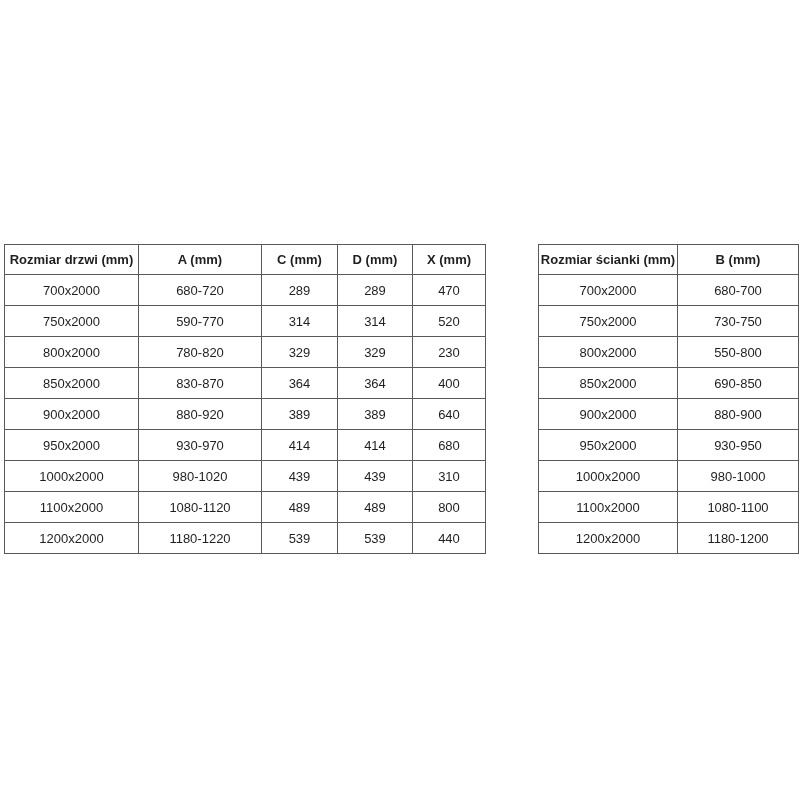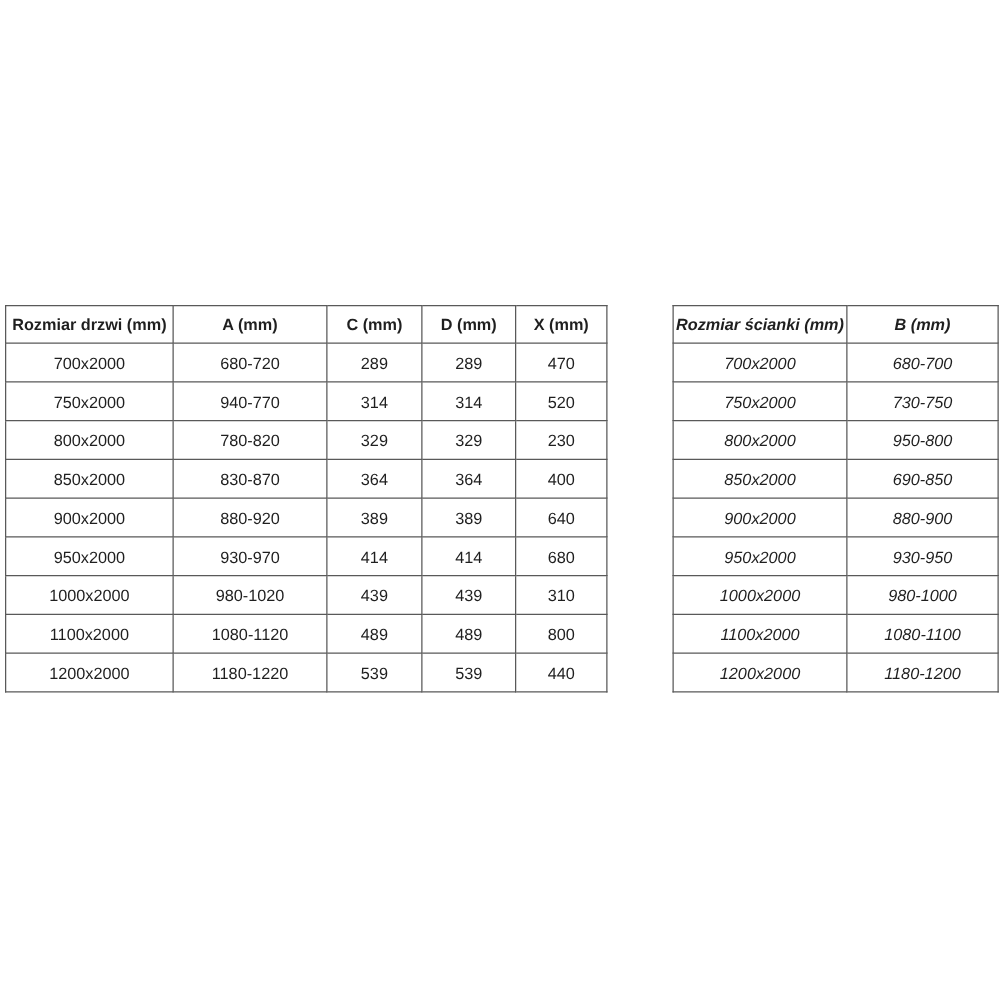--- a/index.html
+++ b/index.html
@@ -41,21 +41,20 @@
   }
   #doors-table {
     left: 4px;
     top: 244px;
     width: 481px;
   }
   #wall-table {
     left: 538px;
     top: 244px;
     width: 260px;
-    font-style: italic;
   }
 </style>
 </head>
 <body>
 
 <table id="doors-table" class="spec-table">
   <colgroup>
     <col style="width:134px">
     <col style="width:123px">
     <col style="width:76px">
@@ -74,21 +73,21 @@
     <tbody>
       <tr>
         <td>700x2000</td>
         <td>680-720</td>
         <td>289</td>
         <td>289</td>
         <td>470</td>
       </tr>
       <tr>
         <td>750x2000</td>
-        <td>940-770</td>
+        <td>590-770</td>
         <td>314</td>
         <td>314</td>
         <td>520</td>
       </tr>
       <tr>
         <td>800x2000</td>
         <td>780-820</td>
         <td>329</td>
         <td>329</td>
         <td>230</td>
@@ -153,21 +152,21 @@
       <tr>
         <td>700x2000</td>
         <td>680-700</td>
       </tr>
       <tr>
         <td>750x2000</td>
         <td>730-750</td>
       </tr>
       <tr>
         <td>800x2000</td>
-        <td>950-800</td>
+        <td>550-800</td>
       </tr>
       <tr>
         <td>850x2000</td>
         <td>690-850</td>
       </tr>
       <tr>
         <td>900x2000</td>
         <td>880-900</td>
       </tr>
       <tr>

